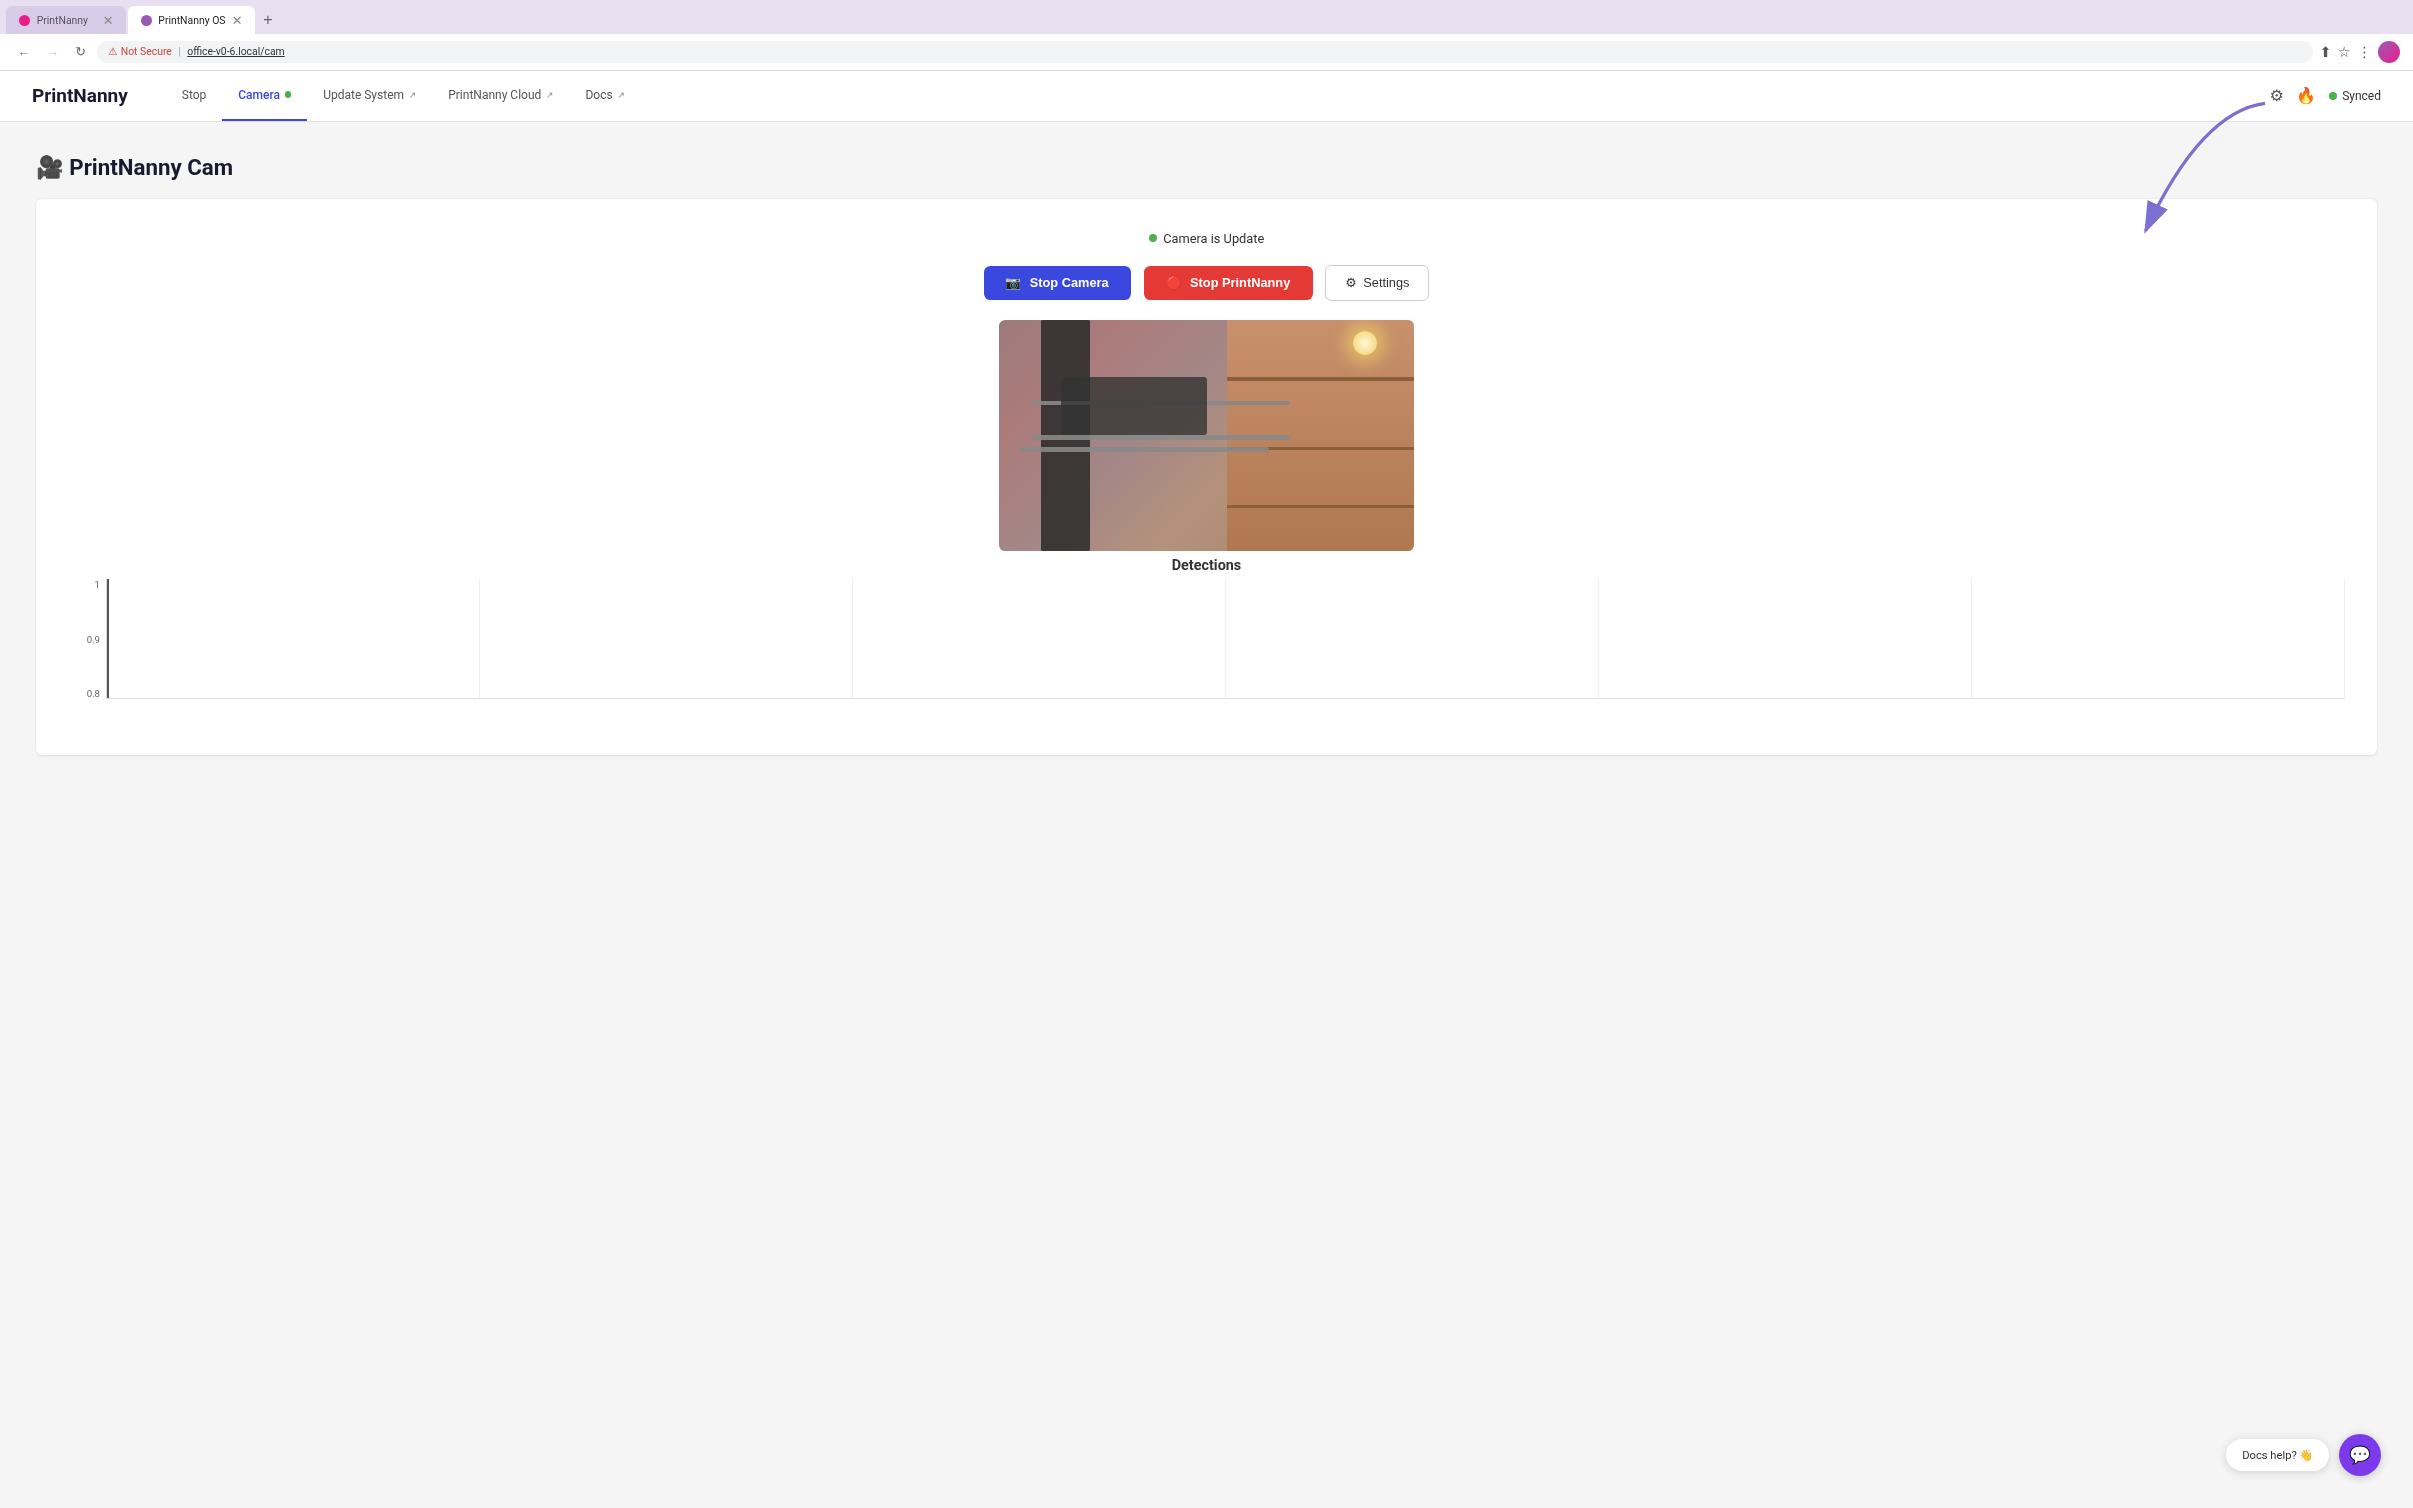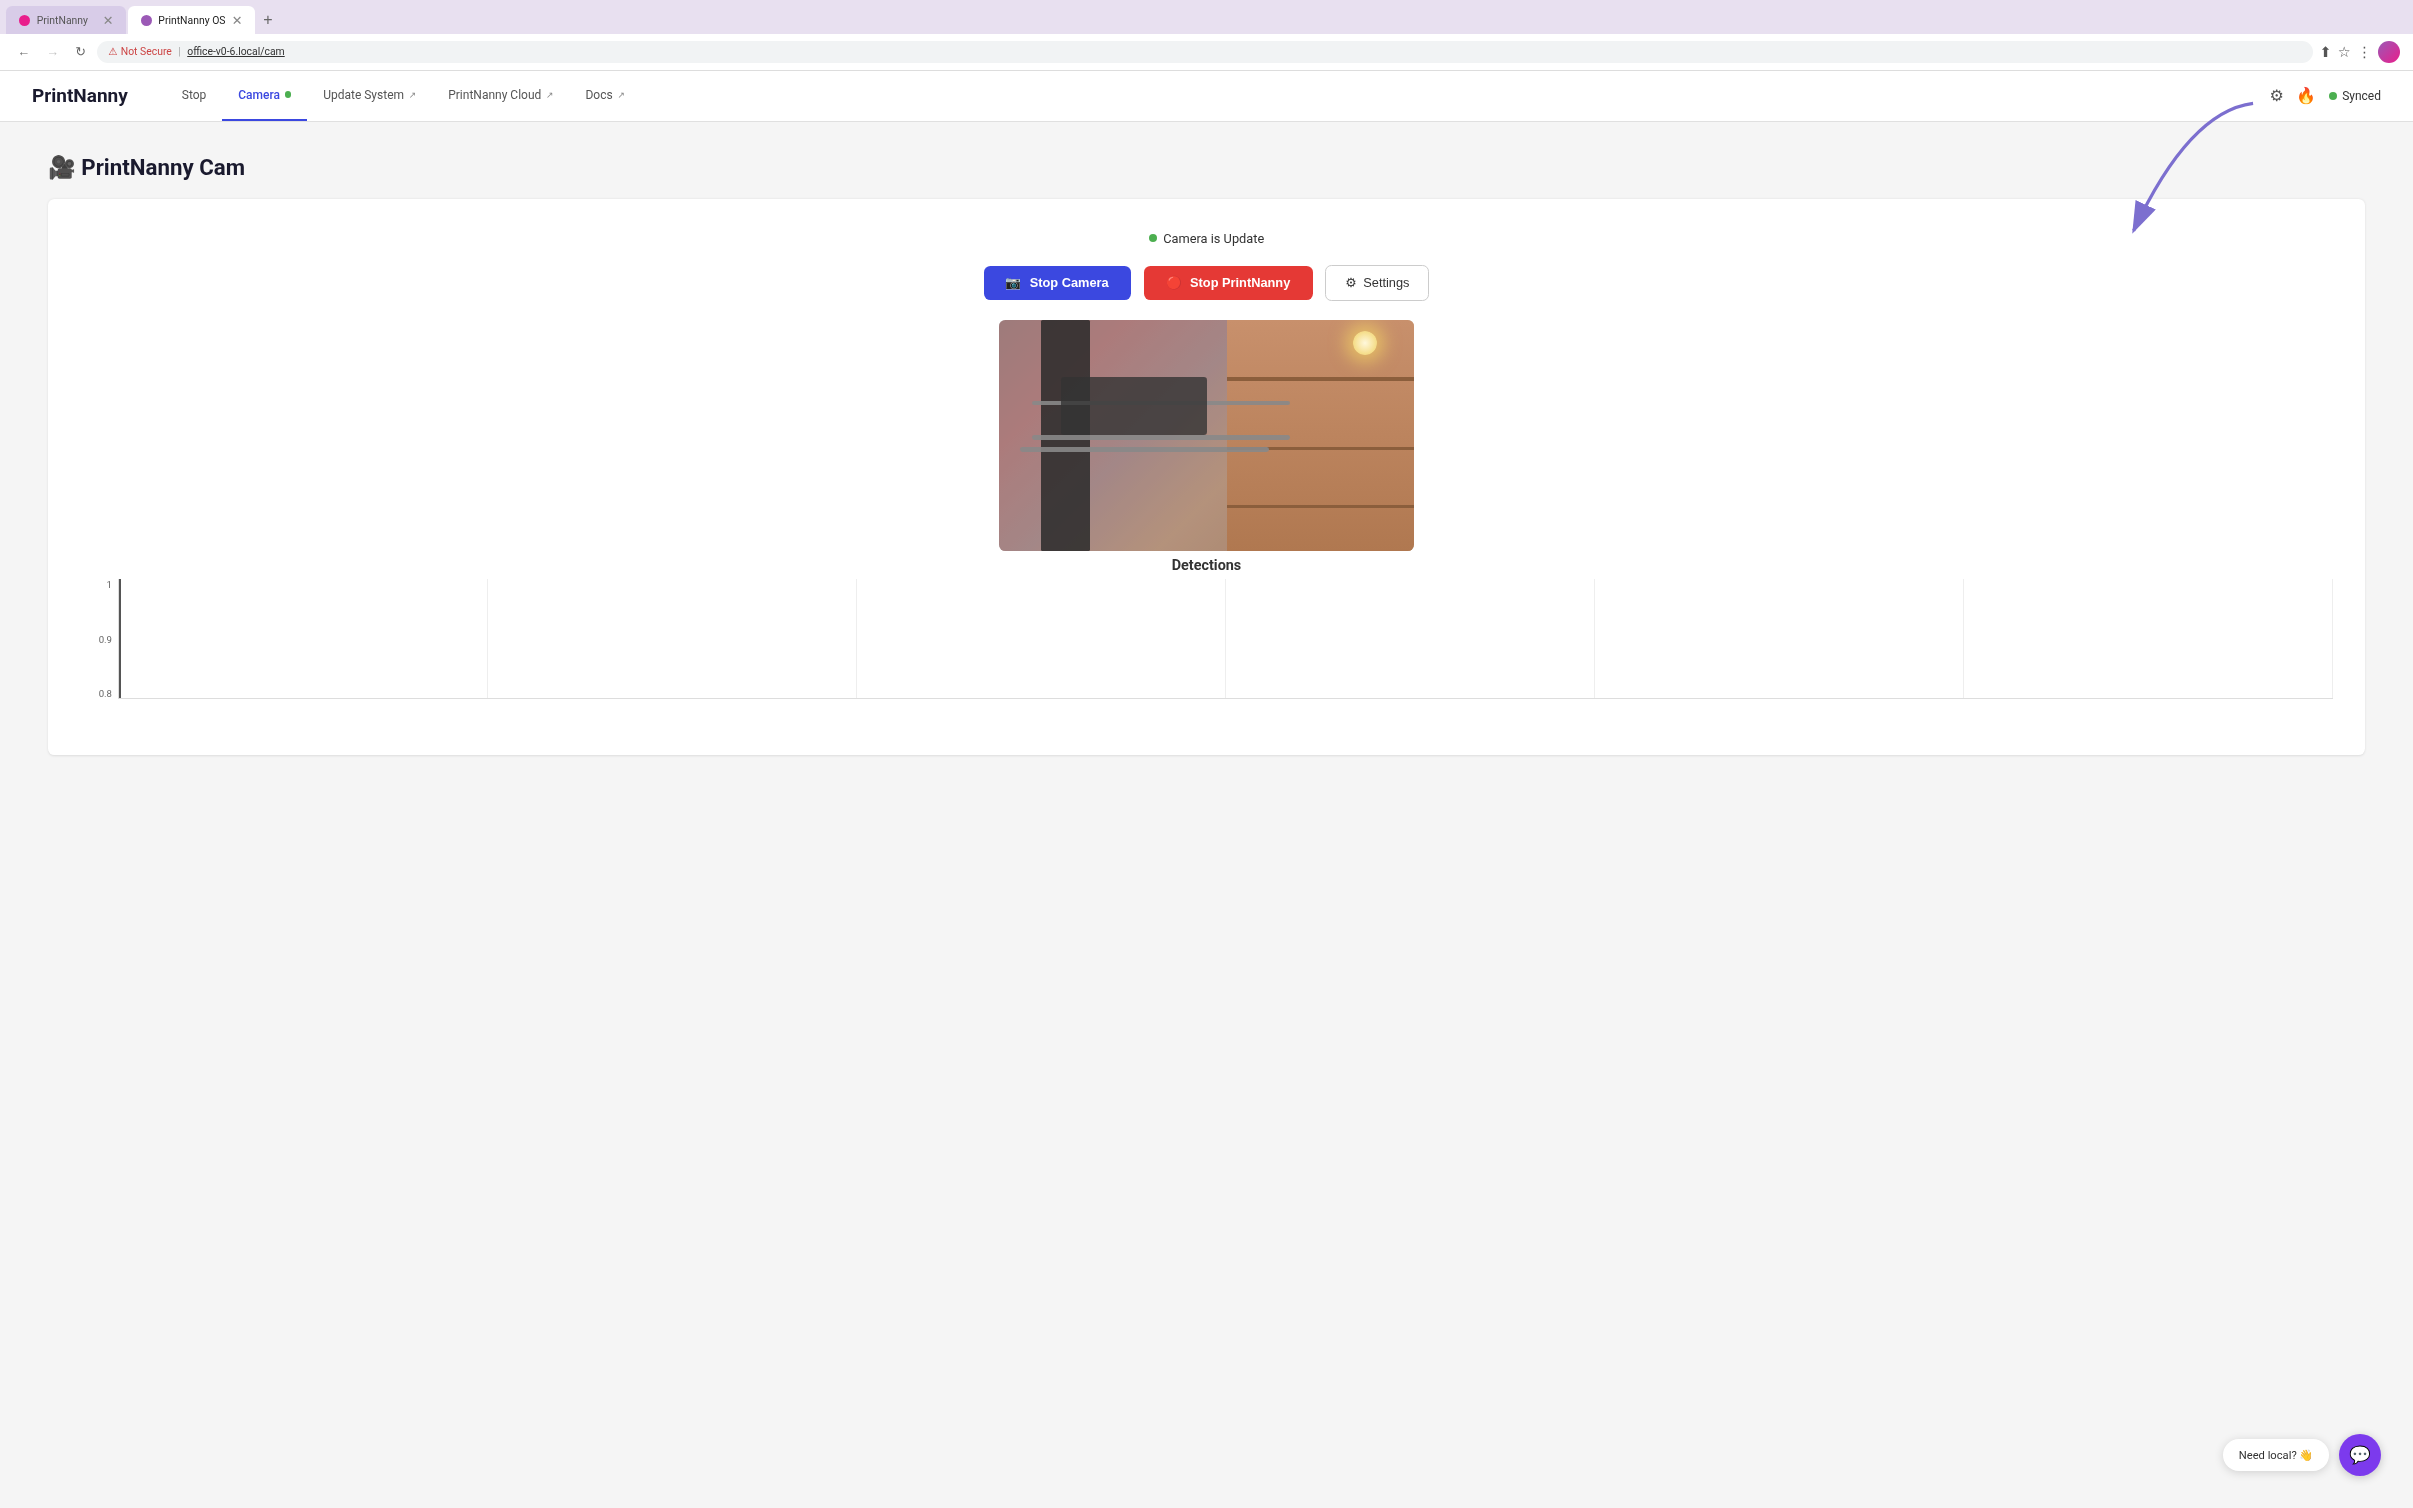--- a/index.html
+++ b/index.html
@@ -50,21 +50,21 @@
     }
     .nav-link.active { color: #3b48e0; border-bottom-color: #3b48e0; font-weight: 500; }
     .nav-dot { width: 6.4px; height: 6.4px; border-radius: 50%; background: #4CAF50; }
     .nav-ext { font-size: 8.8px; color: #888; }
     .header-right { display: flex; align-items: center; gap: 12.8px; margin-left: auto; }
     .header-icon { font-size: 16px; color: #555; cursor: pointer; }
     .synced-badge { display: flex; align-items: center; gap: 4.8px; font-size: 12px; color: #333; }
     .synced-dot { width: 8px; height: 8px; border-radius: 50%; background: #4CAF50; }
 
     
-    .page-content { padding: 32px 48px; min-height: calc(100vh - 160px); }
+    .page-content { padding: 32px 36px; min-height: calc(100vh - 160px); }
     .page-title { font-size: 22.3px; font-weight: 700; color: #1a1a2e; margin-bottom: 19px; }
 
     
     .camera-card {
       background: #fff; border-radius: 6.4px; padding: 32px;
       box-shadow: 0 0.8px 2.4px rgba(0,0,0,0.1); margin-bottom: 25.5px;
       position: relative;
     }
     .camera-status { display: flex; align-items: center; gap: 6.4px; justify-content: center; margin-bottom: 19px; font-size: 12.8px; color: #333; }
     .status-dot { width: 8px; height: 8px; border-radius: 50%; background: #4CAF50; }
@@ -301,19 +301,19 @@
           <div class="chart-col"></div>
           <div class="chart-col"></div>
         </div>
       </div>
     </div>
   </div>
 </div>
 
 <div class="chat-widget">
   <div class="chat-bubble">
-    <span>Need local? 👋</span>
+    <span>Docs help? 👋</span>
   </div>
   <div class="chat-btn">
     <span class="chat-icon">💬</span>
   </div>
 </div>
 
 
 </body></html>

